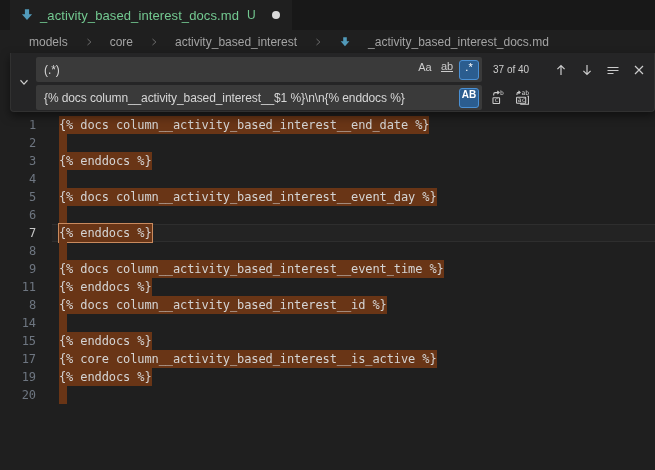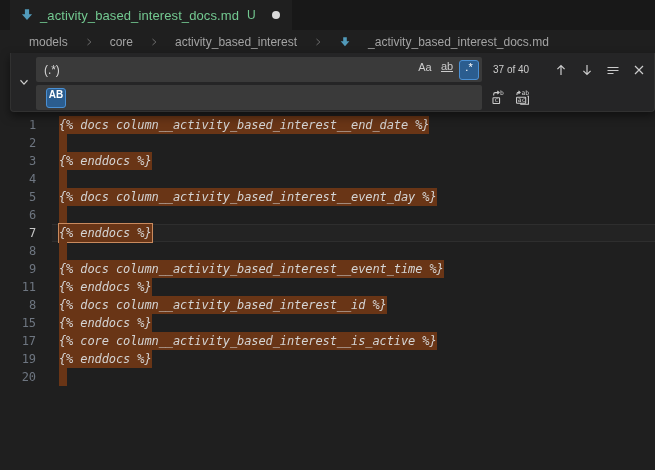--- a/index.html
+++ b/index.html
@@ -28,21 +28,21 @@
   .crumb-sep{ display:flex; align-items:center; }
   
   .editor{ position:absolute; top:53px; left:0; right:0; bottom:0; overflow:hidden; }
   .code-lines{ padding-top:63px; font-family:"DejaVu Sans Mono", monospace; font-size:12px; letter-spacing:-0.1px; }
   .line{ position:relative; height:18px; line-height:18px; }
   .line .gutter{
     position:absolute; left:0; top:0; width:36px; text-align:right;
     color:#6e7681; font-size:12px; font-family:"DejaVu Sans Mono", monospace;
   }
   .line.current .gutter{ color:#c6c6c6; }
-  .line .content{ position:absolute; left:59px; top:0; white-space:pre; color:#d4d4d4;font-style:italic; }
+  .line .content{ position:absolute; left:59px; top:0; white-space:pre; color:#d4d4d4; }
   .line.current::before{
     content:""; position:absolute; left:52px; right:0; top:0; bottom:0;
     background:rgba(255,255,255,.02);
     border-top:1px solid #2e2e2e; border-bottom:1px solid #2e2e2e;
   }
   .match{ background:var(--match-highlight); display:inline-block; height:18px; }
   .match.stub{ width:8px; }
   .match.current-match{ outline:1px solid var(--current-match-border); }
   
   .find-widget{
@@ -163,20 +163,24 @@
         </div>
         <div class="line">
           <div class="gutter">11</div>
           <div class="content"><span class="match">{% enddocs %}</span></div>
         </div>
         <div class="line">
           <div class="gutter">8</div>
           <div class="content"><span class="match">{% docs column__activity_based_interest__id %}</span></div>
         </div>
         <div class="line">
+          <div class="gutter">14</div>
+          <div class="content"><span class="match stub"></span></div>
+        </div>
+        <div class="line">
           <div class="gutter">15</div>
           <div class="content"><span class="match">{% enddocs %}</span></div>
         </div>
         <div class="line">
           <div class="gutter">17</div>
           <div class="content"><span class="match">{% core column__activity_based_interest__is_active %}</span></div>
         </div>
         <div class="line">
           <div class="gutter">19</div>
           <div class="content"><span class="match">{% enddocs %}</span></div>
@@ -228,20 +232,21 @@
         <span class="icon-btn">
           <svg width="16" height="16" viewBox="0 0 16 16">
               <path d="M4 4 L12 12 M12 4 L4 12" fill="none" stroke="#cccccc" stroke-width="1.2"></path>
             </svg>
         </span>
       </div>
     </div>
 
     <div class="fw-row replace-row">
       <div class="fw-input">
+        <input spellcheck="false" value="{% docs column__activity_based_interest__$1 %}\n\n{% enddocs %}" style="">
         <span class="toggle active preserve-case">
             <span>AB</span>
           </span>
       </div>
       <div class="replace-actions">
         <span class="icon-btn">
           <svg width="17" height="17" viewBox="0 0 16 16">
             <path d="M3.5 6 V4.8 Q3.5 3.4 4.9 3.4 H8" fill="none" stroke="#cccccc" stroke-width="1"></path>
             <path d="M6.9 1.9 L8.6 3.4 L6.9 4.9" fill="none" stroke="#cccccc" stroke-width="1"></path>
             <text x="9.4" y="5.6" font-size="6" fill="#cccccc" font-family="DejaVu Sans Mono, monospace">b</text>

